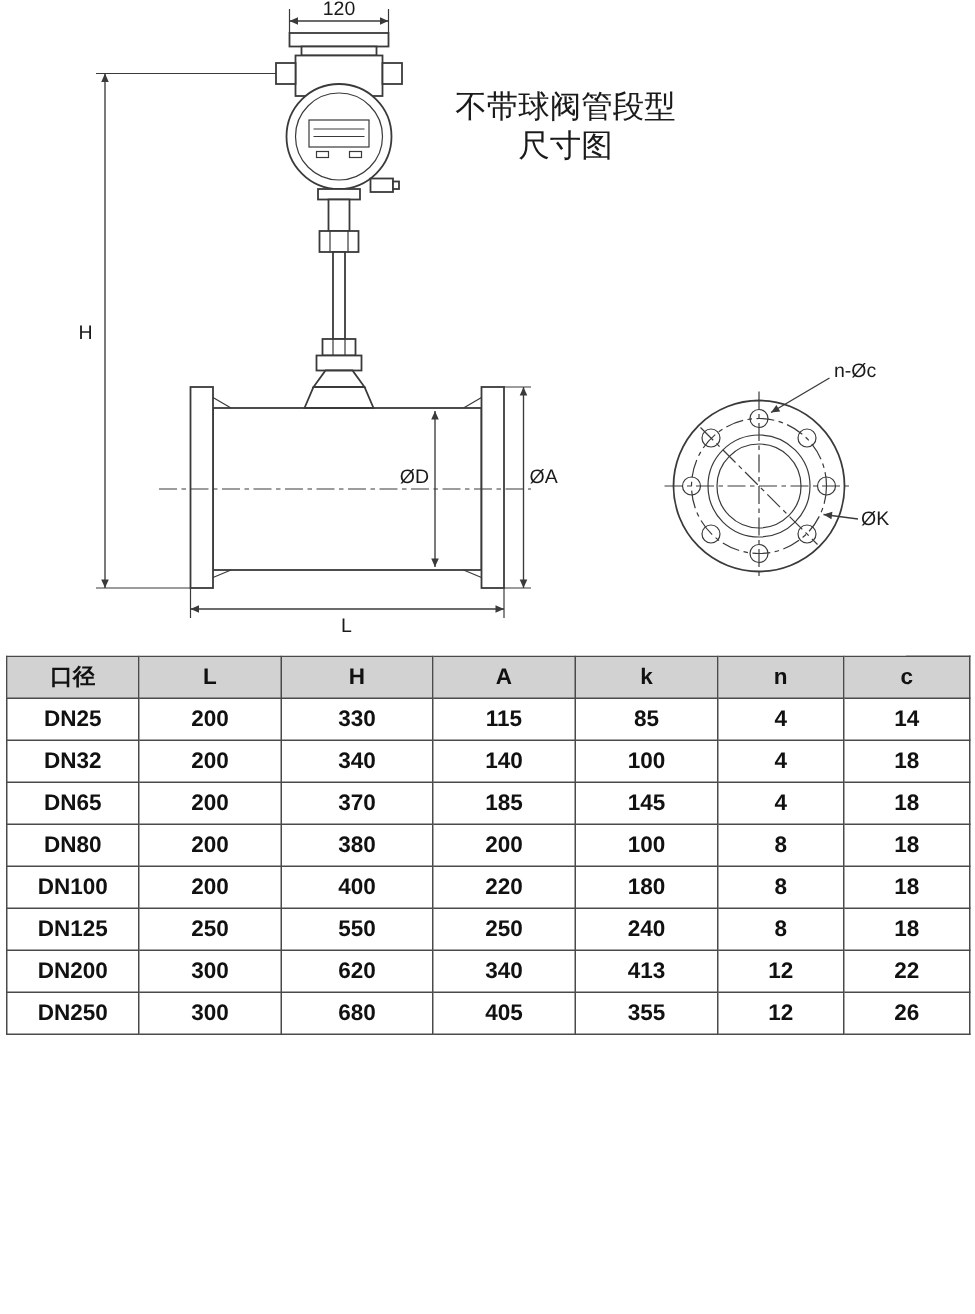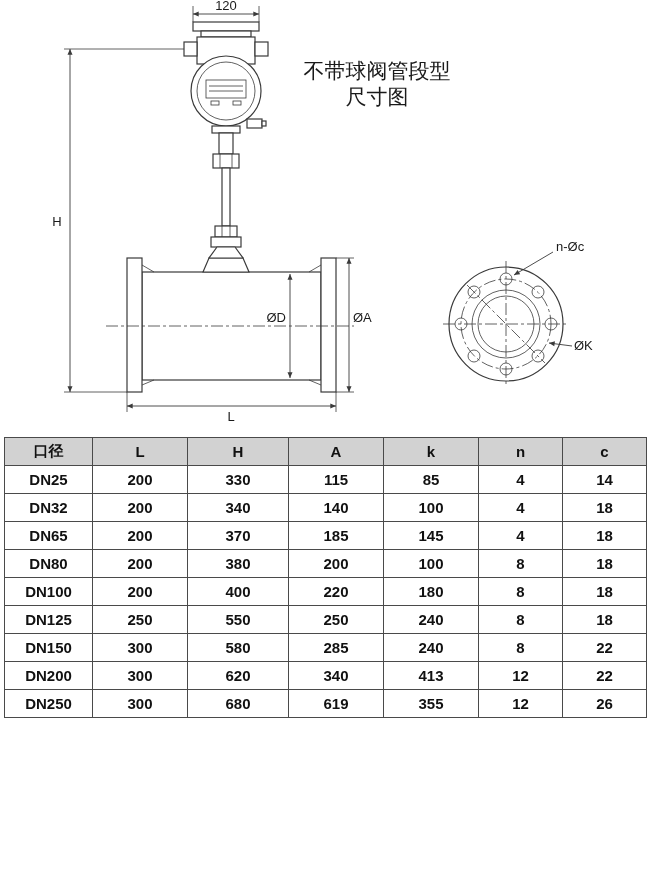--- a/index.html
+++ b/index.html
@@ -207,44 +207,35 @@
       <tr>
         <td>DN125</td>
         <td>250</td>
         <td>550</td>
         <td>250</td>
         <td>240</td>
         <td>8</td>
         <td>18</td>
       </tr>
 
-      <tr>
-        <td>DN150</td>
-        <td>300</td>
-        <td>580</td>
-        <td>285</td>
-        <td>240</td>
-        <td>8</td>
-        <td>22</td>
-      </tr>
 
       <tr>
         <td>DN200</td>
         <td>300</td>
         <td>620</td>
         <td>340</td>
         <td>413</td>
         <td>12</td>
         <td>22</td>
       </tr>
 
       <tr>
         <td>DN250</td>
         <td>300</td>
         <td>680</td>
-        <td>619</td>
+        <td>405</td>
         <td>355</td>
         <td>12</td>
         <td>26</td>
       </tr>
 
     </tbody>
 </table>
 
 </body></html>

